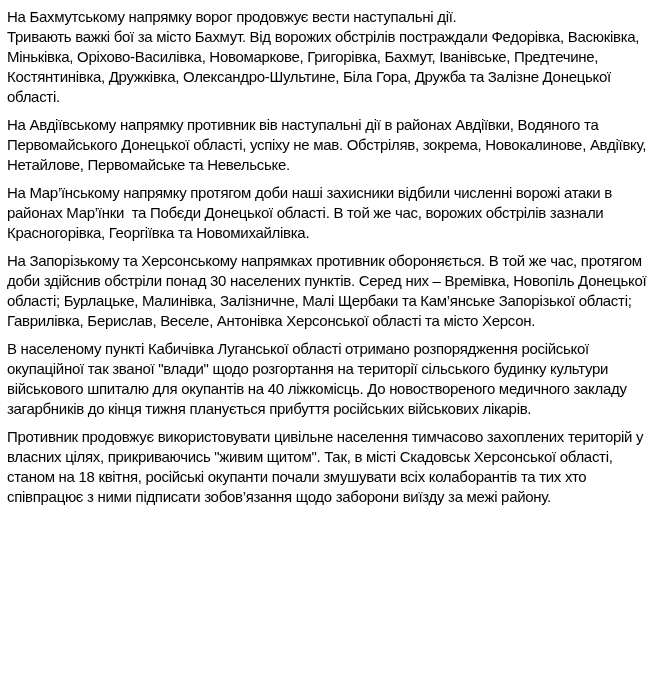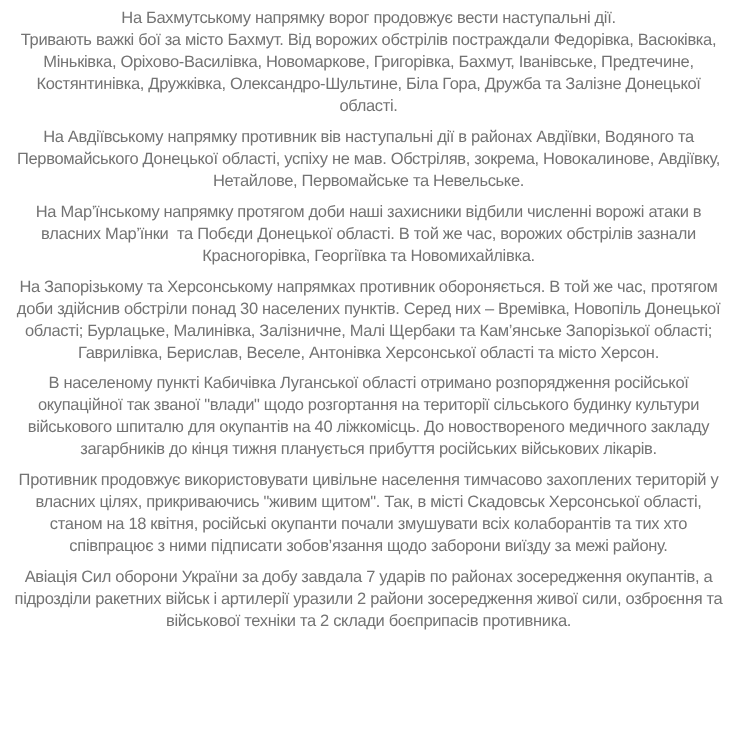--- a/index.html
+++ b/index.html
@@ -24,22 +24,21 @@
   }
   .post p {
     margin: 0 0 8px 0;
     white-space: pre-wrap;       
     word-wrap: break-word;
   }
 </style>
 </head>
 <body style="background: rgb(255, 255, 255);">
 
-<div class="post" style="color: #737373; text-align: center;">
+<div class="post" style="color: #000000;">
   <p>На Бахмутському напрямку ворог продовжує вести наступальні дії.
 Тривають важкі бої за місто Бахмут. Від ворожих обстрілів постраждали Федорівка, Васюківка, Міньківка, Оріхово-Василівка, Новомаркове, Григорівка, Бахмут, Іванівське, Предтечине, Костянтинівка, Дружківка, Олександро-Шультине, Біла Гора, Дружба та Залізне Донецької області.</p>
   <p>На Авдіївському напрямку противник вів наступальні дії в районах Авдіївки, Водяного та Первомайського Донецької області, успіху не мав. Обстріляв, зокрема, Новокалинове, Авдіївку, Нетайлове, Первомайське та Невельське.</p>
-  <p>На Мар’їнському напрямку протягом доби наші захисники відбили численні ворожі атаки в власних Мар’їнки  та Побєди Донецької області. В той же час, ворожих обстрілів зазнали Красногорівка, Георгіївка та Новомихайлівка.</p>
+  <p>На Мар’їнському напрямку протягом доби наші захисники відбили численні ворожі атаки в районах Мар’їнки  та Побєди Донецької області. В той же час, ворожих обстрілів зазнали Красногорівка, Георгіївка та Новомихайлівка.</p>
   <p>На Запорізькому та Херсонському напрямках противник обороняється. В той же час, протягом доби здійснив обстріли понад 30 населених пунктів. Серед них – Времівка, Новопіль Донецької області; Бурлацьке, Малинівка, Залізничне, Малі Щербаки та Кам’янське Запорізької області; Гаврилівка, Берислав, Веселе, Антонівка Херсонської області та місто Херсон.</p>
   <p>В населеному пункті Кабичівка Луганської області отримано розпорядження російської окупаційної так званої "влади" щодо розгортання на території сільського будинку культури військового шпиталю для окупантів на 40 ліжкомісць. До новоствореного медичного закладу загарбників до кінця тижня планується прибуття російських військових лікарів.</p>
   <p>Противник продовжує використовувати цивільне населення тимчасово захоплених територій у власних цілях, прикриваючись "живим щитом". Так, в місті Скадовськ Херсонської області, станом на 18 квітня, російські окупанти почали змушувати всіх колаборантів та тих хто співпрацює з ними підписати зобов’язання щодо заборони виїзду за межі району.</p>
-  <p>Авіація Сил оборони України за добу завдала 7 ударів по районах зосередження окупантів, а підрозділи ракетних військ і артилерії уразили 2 райони зосередження живої сили, озброєння та військової техніки та 2 склади боєприпасів противника.</p>
 </div>
 
 </body></html>

